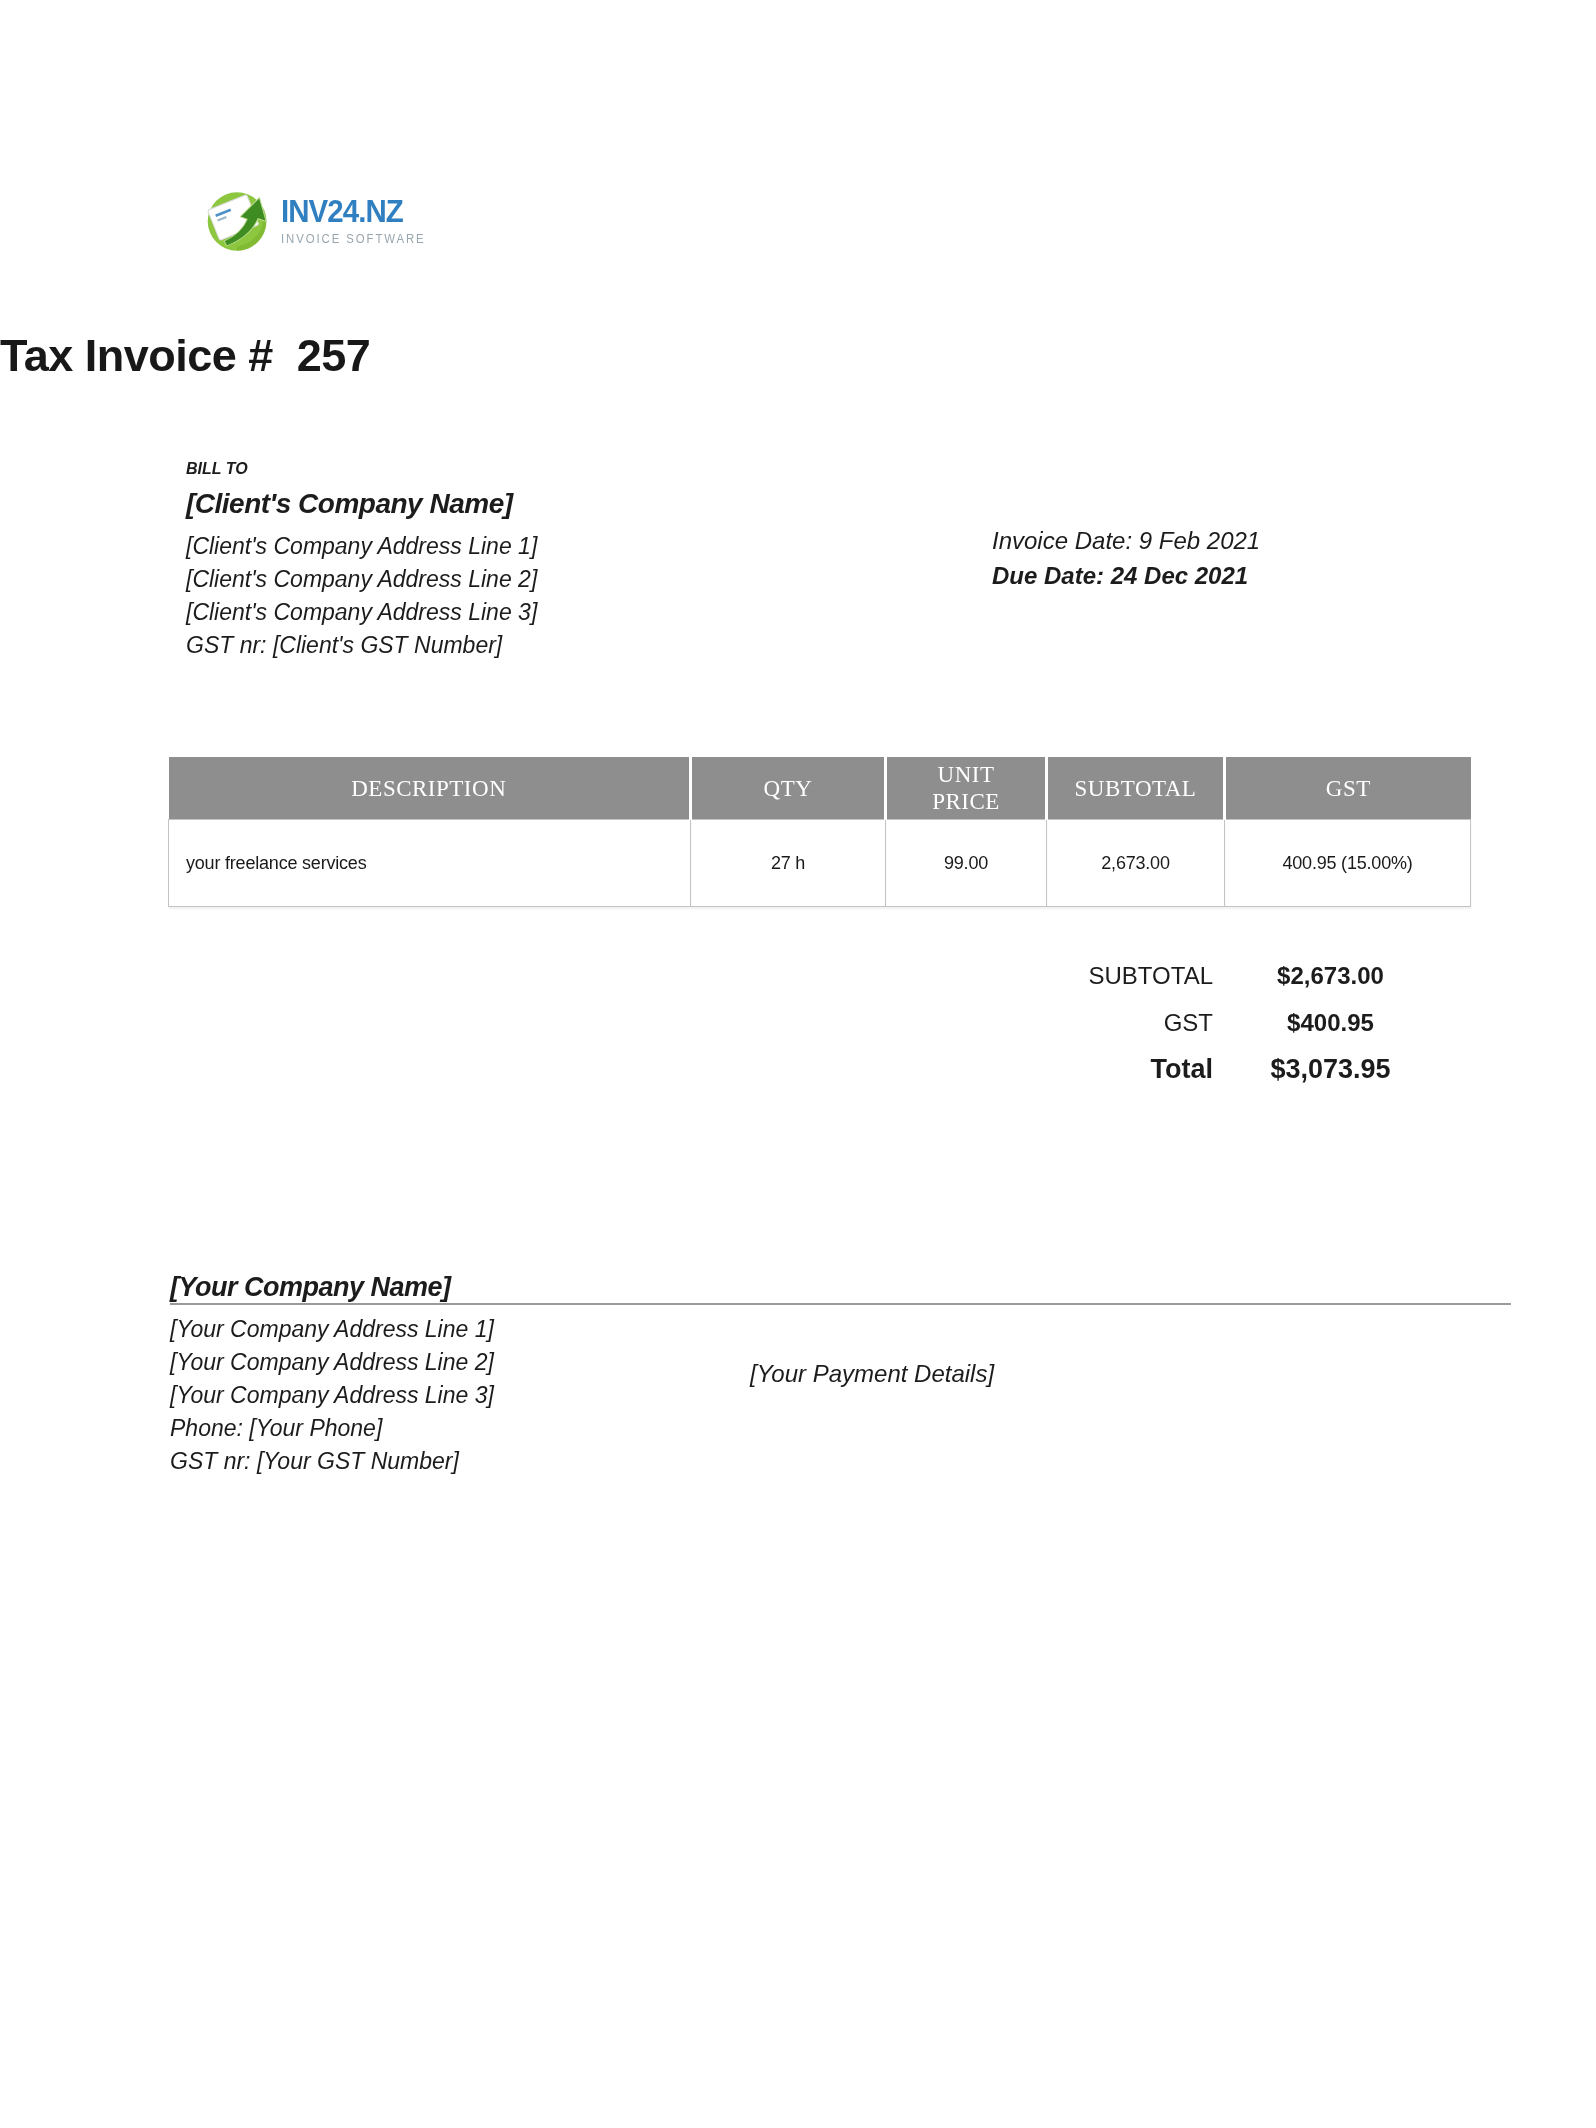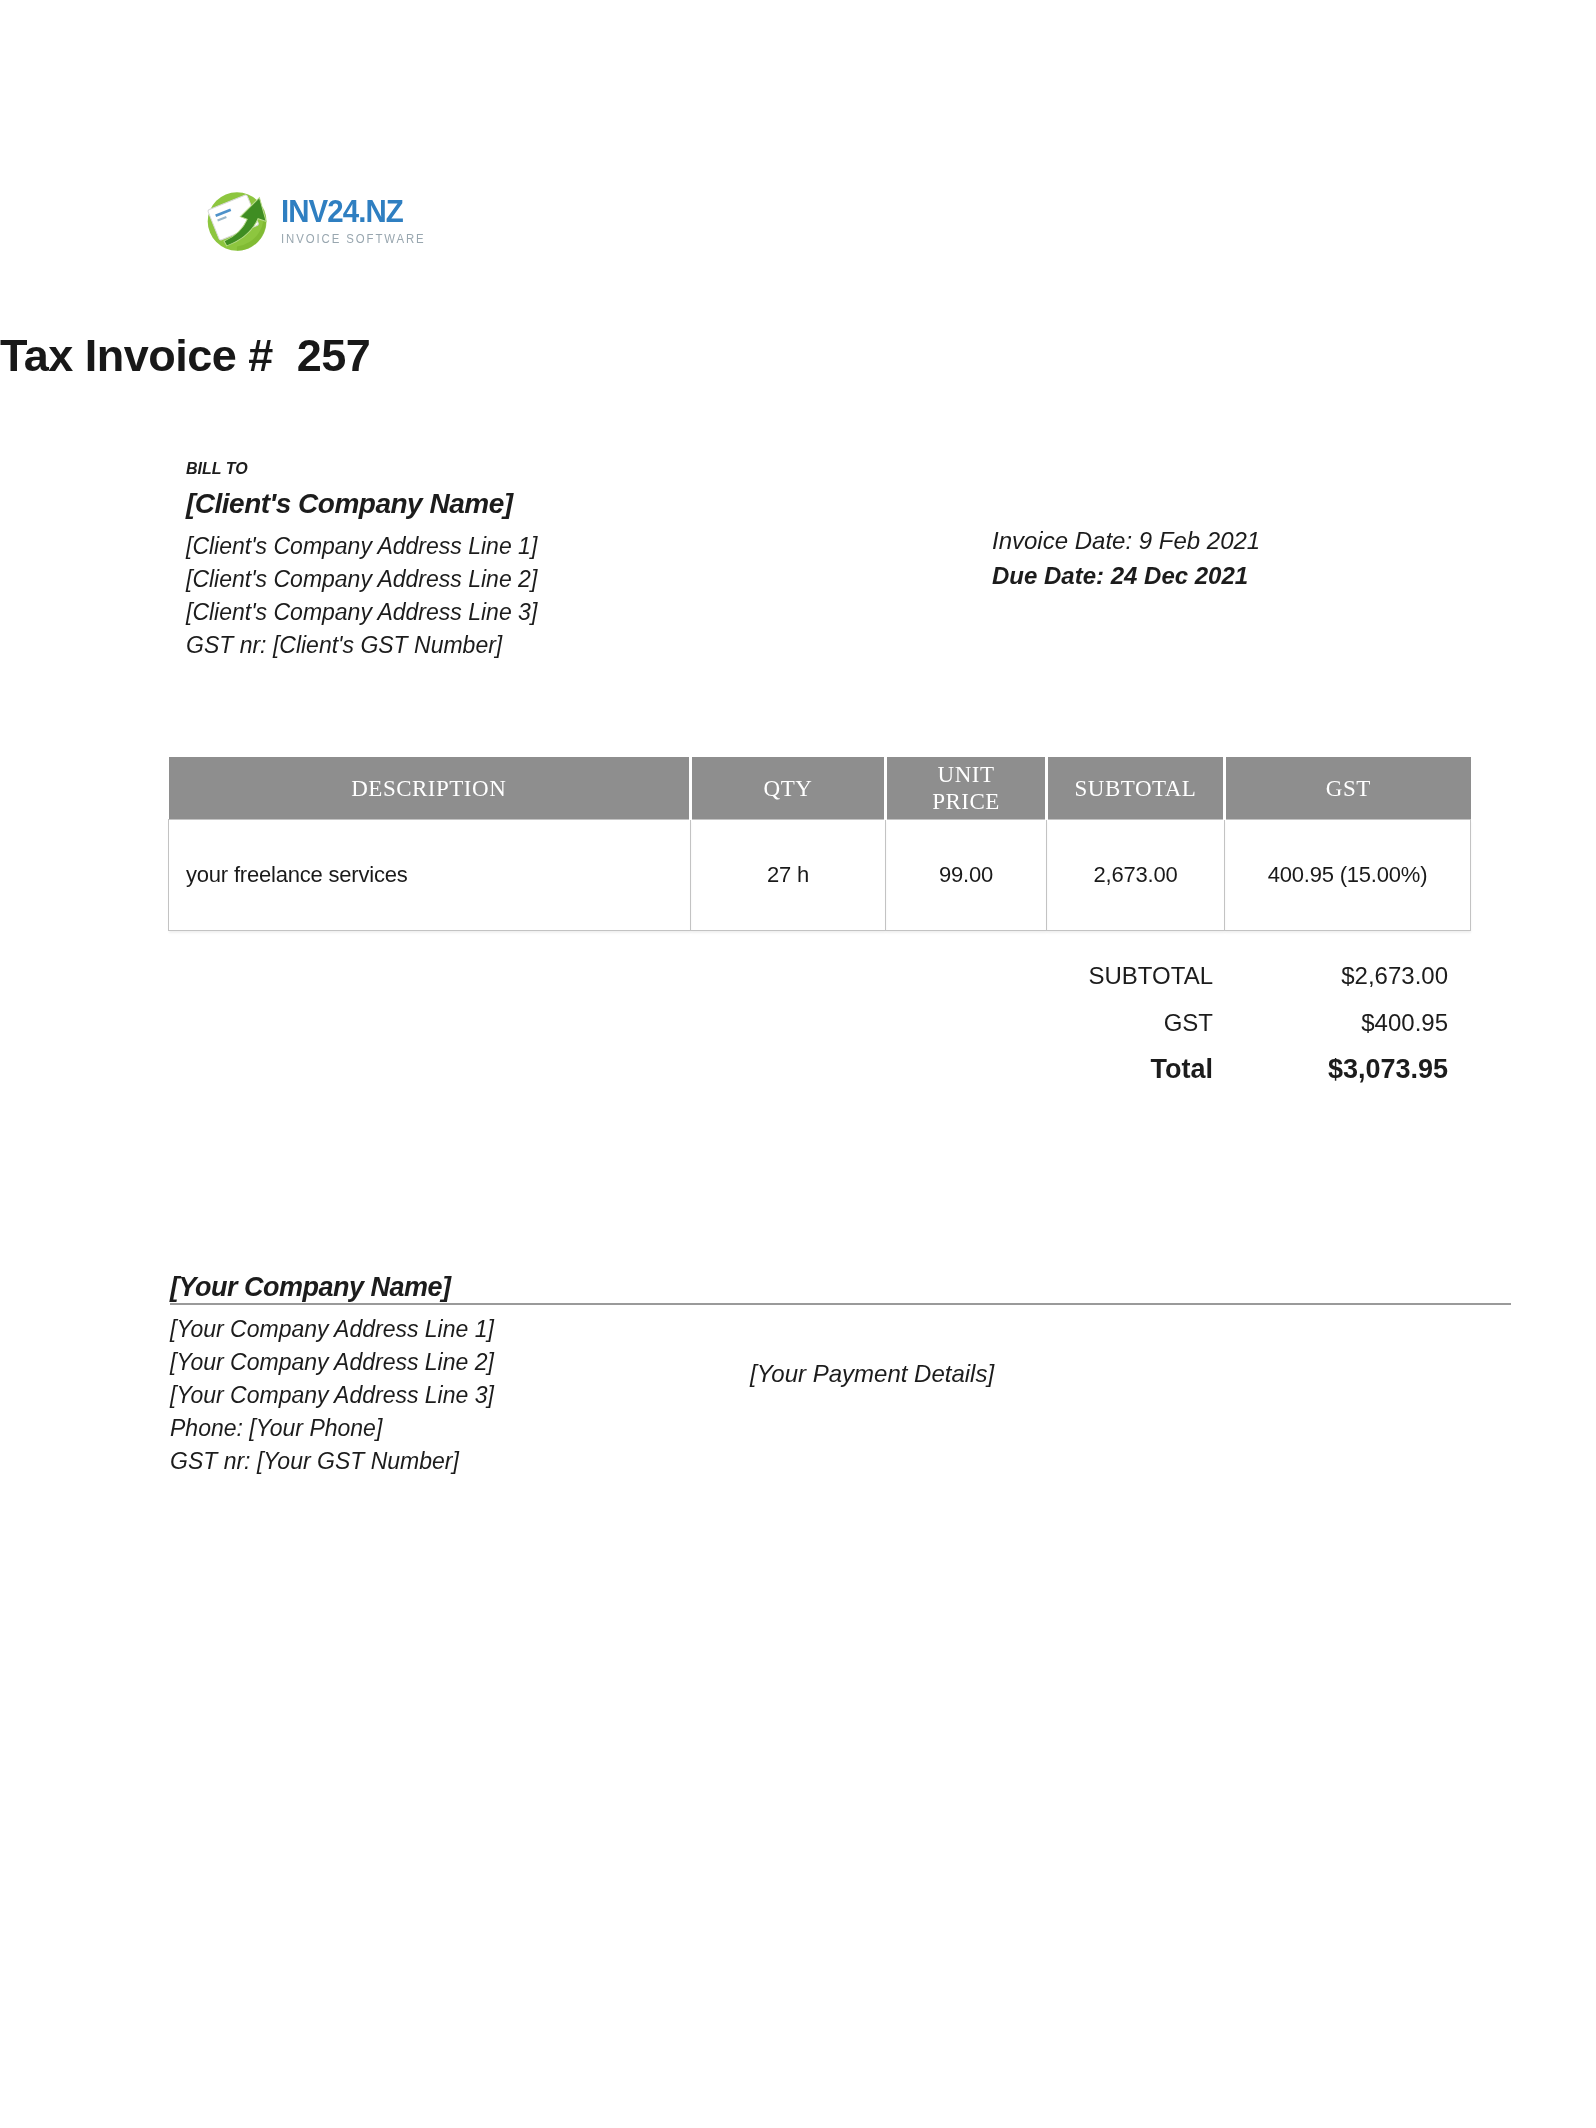--- a/index.html
+++ b/index.html
@@ -52,31 +52,31 @@
     font-family:"Liberation Serif", serif; font-weight:normal;
     font-size:23px; letter-spacing:0.5px; line-height:27px;
     height:62px; text-align:center; vertical-align:middle;
     white-space:pre-line;
     border-left:3px solid #ffffff; padding:0;
   }
   .inv-table th:first-child { border-left:none; }
   .inv-table td {
     border:1px solid #c3c3c3;
     height:78px; vertical-align:middle;
-    font-size:22px; letter-spacing:-0.2px; text-align:center;
-    color:#1a1a1a; padding:16px;
+    font-size:18px; letter-spacing:-0.2px; text-align:center;
+    color:#1a1a1a; padding:4px;
     box-shadow:0 2px 2px rgba(0,0,0,0.06);
   }
   .inv-table td.desc { text-align:left; padding-left:17px; }
 
   
   .totals { position:absolute; left:0; top:952px; width:1448px; }
   .t-row { display:flex; justify-content:flex-end; align-items:center; height:47px; font-size:24px; }
   .t-label { text-align:right; }
-  .t-value { width:235px; text-align:right; }
+  .t-value { width:235px; text-align:center;font-weight:bold; }
   .t-row.total { font-weight:bold; font-size:27px; }
 
   
   .footer { position:absolute; left:170px; top:1272px; width:1341px; }
   .company-name {
     font-style:italic; font-weight:bold; font-size:27px; letter-spacing:-0.5px;
     border-bottom:2px solid #9a9a9a;
   }
   .footer-addr { margin-top:8px; font-style:italic; font-size:23px; line-height:33px; }
   .payment { position:absolute; left:580px; top:88px; font-style:italic; font-size:24px; }

